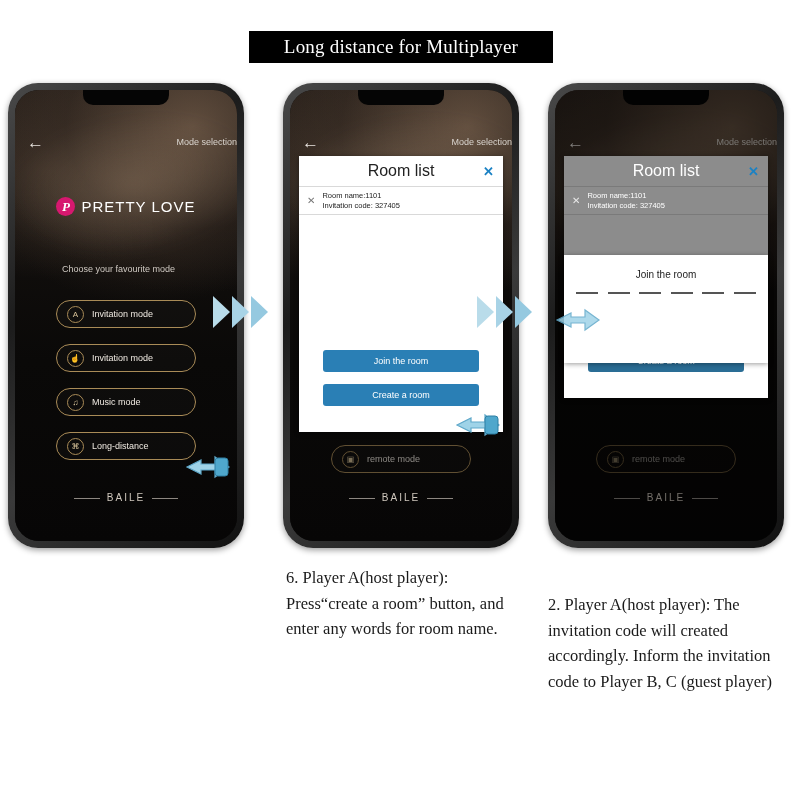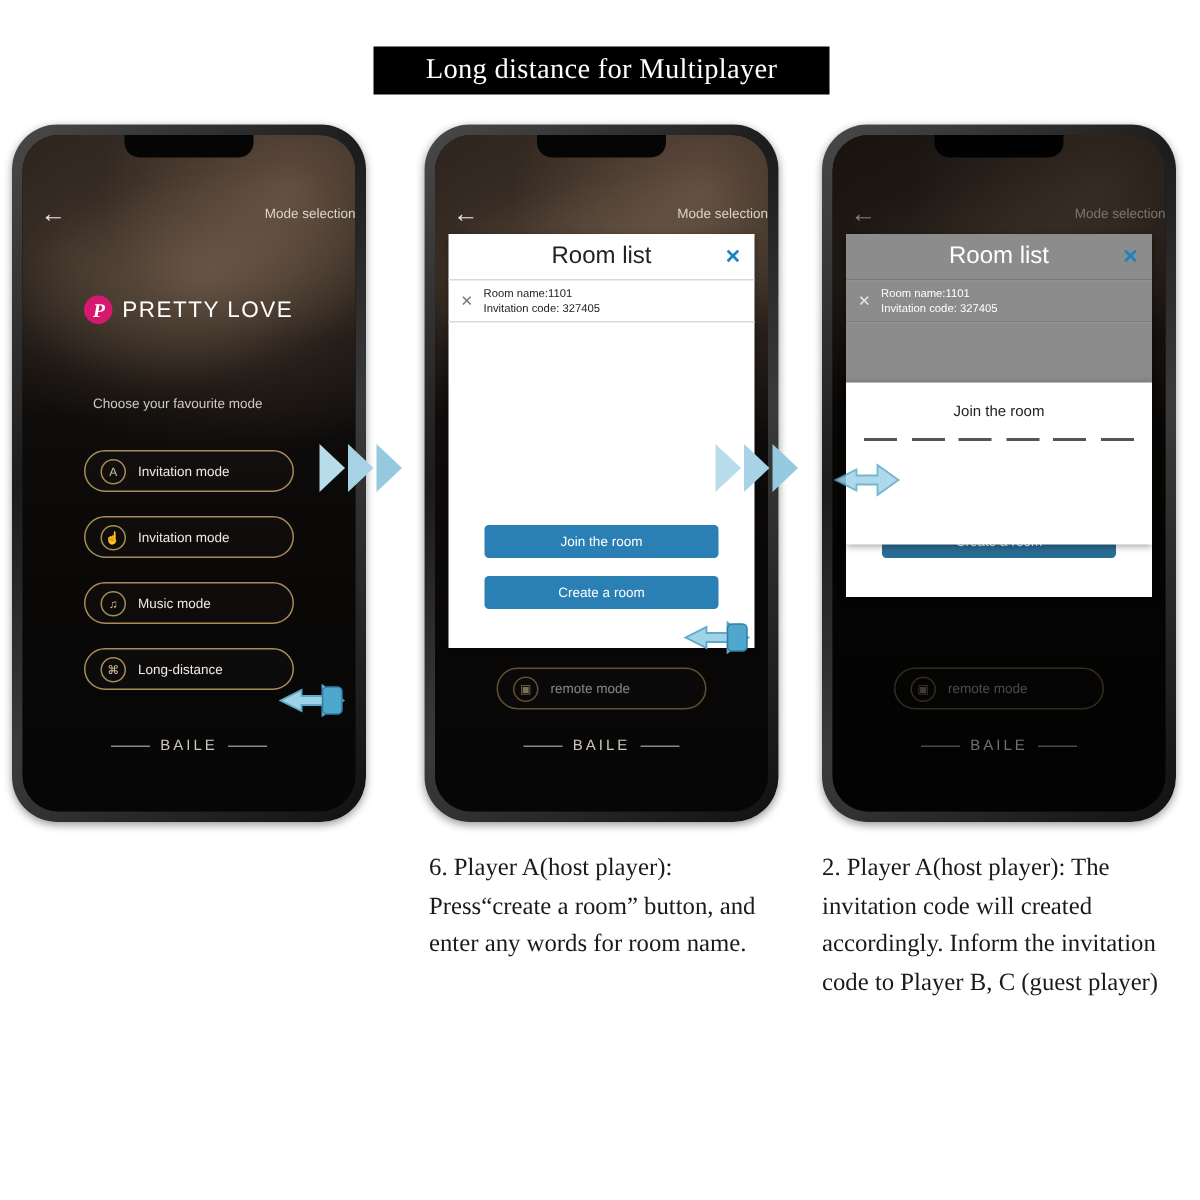--- a/index.html
+++ b/index.html
@@ -368,21 +368,21 @@
 
   
   .caption {
     position: absolute;
     font-family: "Liberation Serif", serif;
     font-size: 16.5px;
     line-height: 1.55;
     color: #1a1a1a;
   }
   #cap1 { left: 286px; top: 565px; width: 232px; }
-  #cap2 { left: 548px; top: 565px; width: 244px; }
+  #cap2 { left: 548px; top: 592px; width: 244px; }
 </style>
 </head>
 <body>
 
 <div class="title-banner">
   <span>Long distance for Multiplayer</span>
 </div>
 
 <div class="phone" id="phone1">
   <div class="screen">

